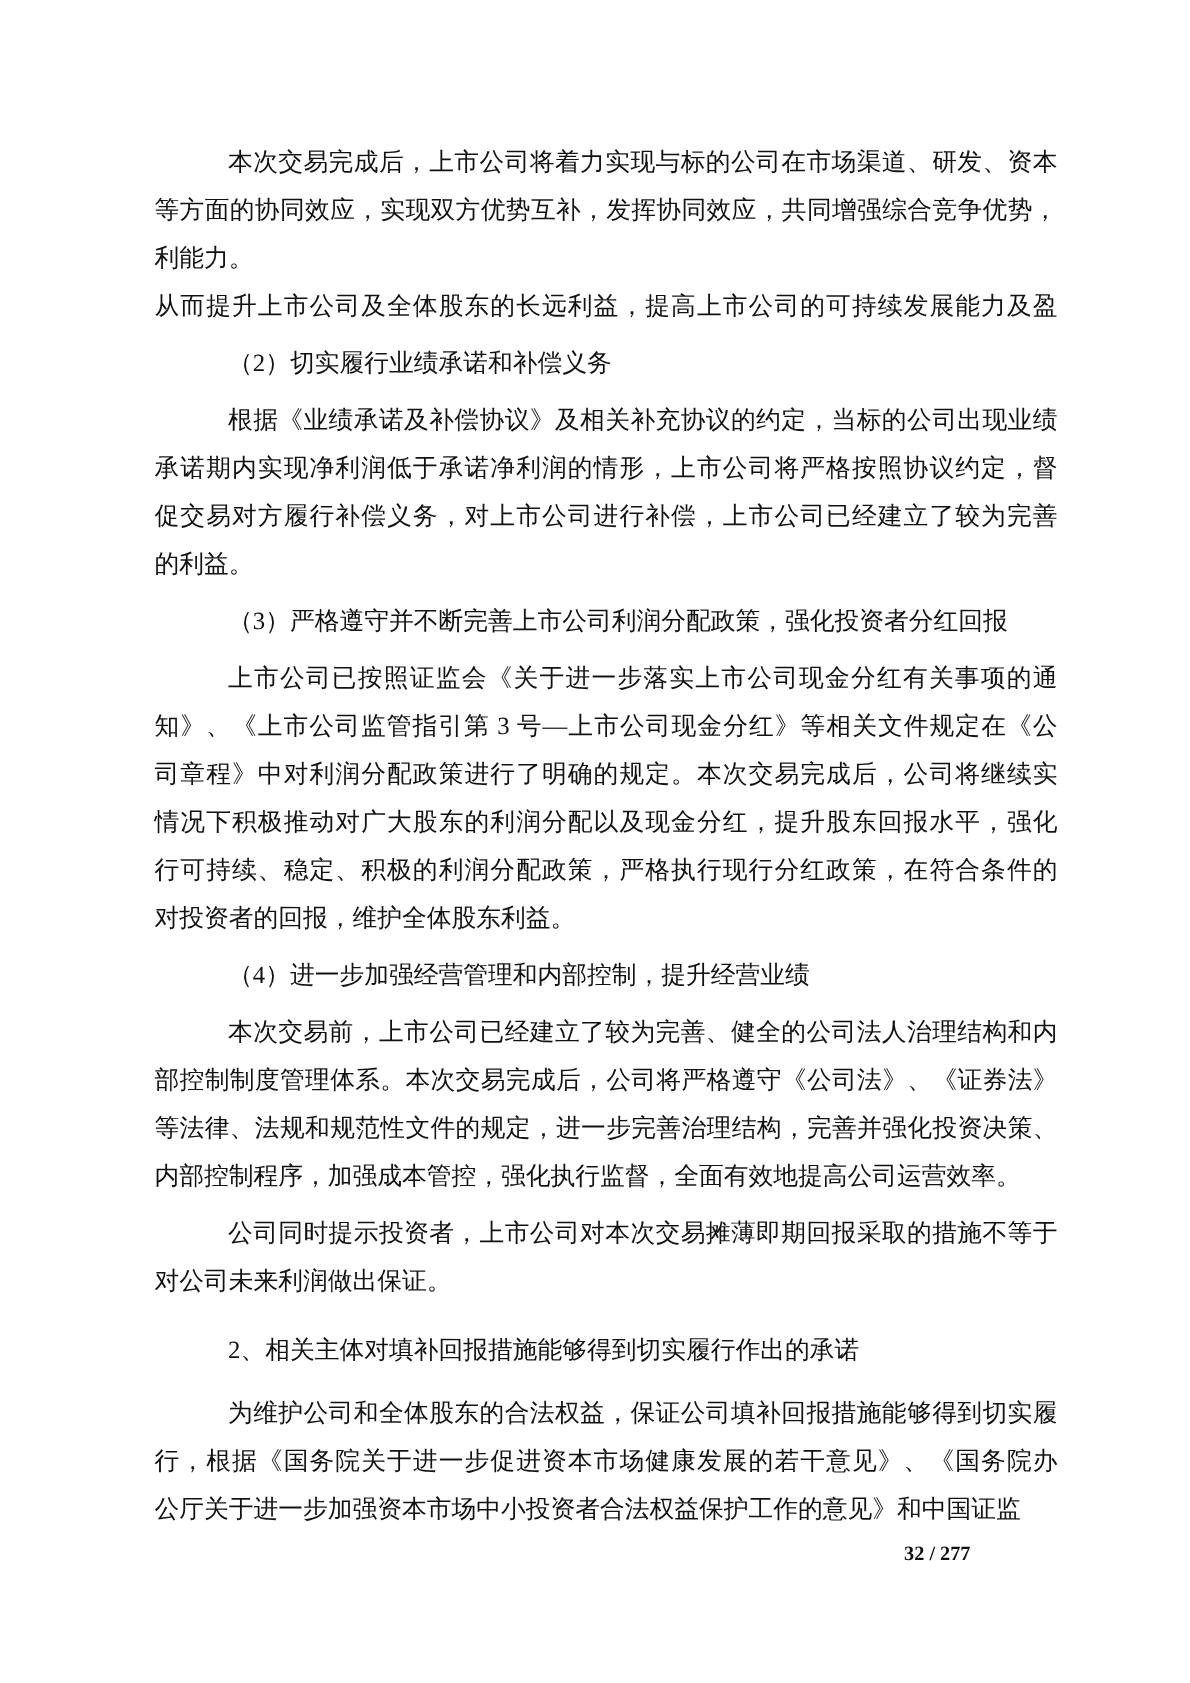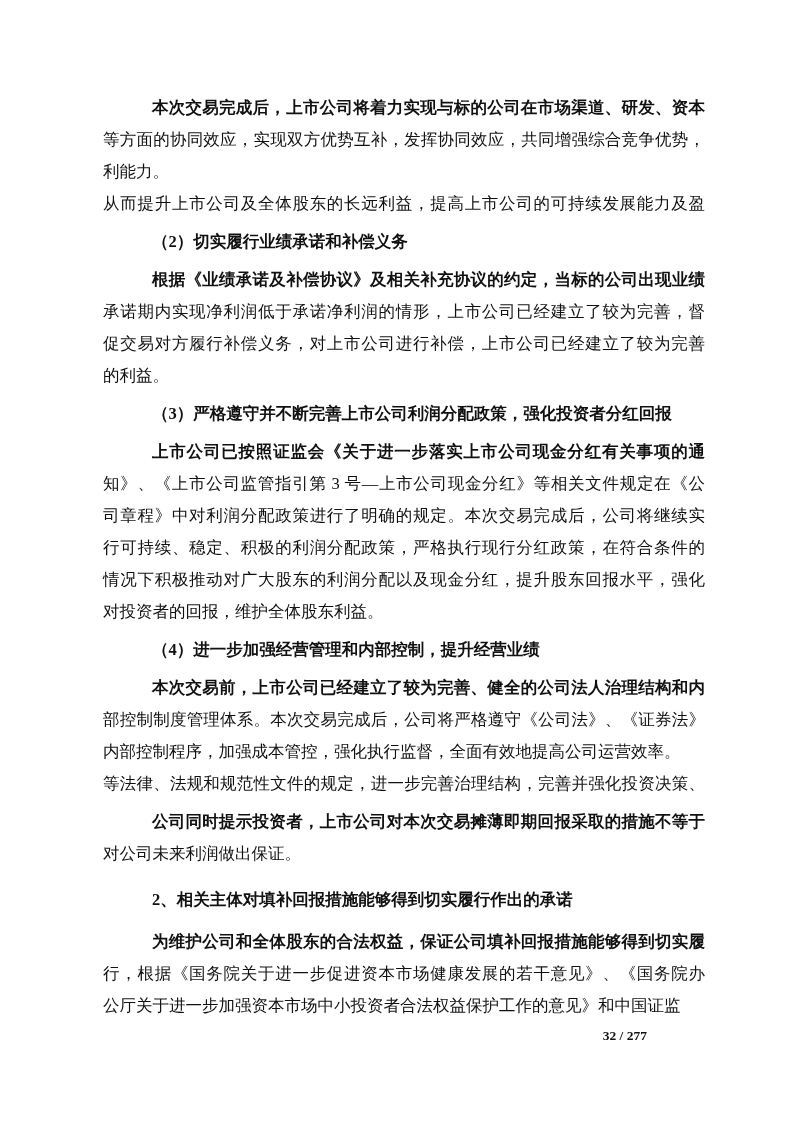--- a/index.html
+++ b/index.html
@@ -30,21 +30,20 @@
   }
   .block .line {
     text-align: justify;
     text-align-last: left;
   }
   .block .line.fill {
     text-align-last: justify;
   }
   .block .line:first-child {
     text-indent: 49px;
-    font-weight: bold;
   }
   .block.heading {
     text-align: left;
   }
   .block.heading .line {
     text-align: right;
     text-align-last: left;
   }
   .block.level-1 {
     margin-top: 14px;
@@ -69,43 +68,43 @@
         <div class="line fill">本次交易完成后，上市公司将着力实现与标的公司在市场渠道、研发、资本</div>
         <div class="line fill">等方面的协同效应，实现双方优势互补，发挥协同效应，共同增强综合竞争优势，</div>
         <div class="line">利能力。</div>
         <div class="line fill">从而提升上市公司及全体股东的长远利益，提高上市公司的可持续发展能力及盈</div>
       </div>
       <div class="block heading level-2">
         <div class="line">（2）切实履行业绩承诺和补偿义务</div>
       </div>
       <div class="block paragraph">
         <div class="line fill">根据《业绩承诺及补偿协议》及相关补充协议的约定，当标的公司出现业绩</div>
-        <div class="line fill">承诺期内实现净利润低于承诺净利润的情形，上市公司已经建立了较为完善，督</div>
+        <div class="line fill">承诺期内实现净利润低于承诺净利润的情形，上市公司将严格按照协议约定，督</div>
         <div class="line fill">促交易对方履行补偿义务，对上市公司进行补偿，上市公司已经建立了较为完善</div>
         <div class="line">的利益。</div>
       </div>
       <div class="block heading level-2">
         <div class="line">（3）严格遵守并不断完善上市公司利润分配政策，强化投资者分红回报</div>
       </div>
       <div class="block paragraph">
         <div class="line fill">上市公司已按照证监会《关于进一步落实上市公司现金分红有关事项的通</div>
         <div class="line fill">知》、《上市公司监管指引第 3 号—上市公司现金分红》等相关文件规定在《公</div>
         <div class="line fill">司章程》中对利润分配政策进行了明确的规定。本次交易完成后，公司将继续实</div>
+        <div class="line fill">情况下积极推动对广大股东的利润分配以及现金分红，提升股东回报水平，强化</div>
         <div class="line fill">行可持续、稳定、积极的利润分配政策，严格执行现行分红政策，在符合条件的</div>
-        <div class="line fill">情况下积极推动对广大股东的利润分配以及现金分红，提升股东回报水平，强化</div>
         <div class="line">对投资者的回报，维护全体股东利益。</div>
       </div>
       <div class="block heading level-2">
         <div class="line">（4）进一步加强经营管理和内部控制，提升经营业绩</div>
       </div>
       <div class="block paragraph">
         <div class="line fill">本次交易前，上市公司已经建立了较为完善、健全的公司法人治理结构和内</div>
         <div class="line fill">部控制制度管理体系。本次交易完成后，公司将严格遵守《公司法》、《证券法》</div>
+        <div class="line fill">等法律、法规和规范性文件的规定，进一步完善治理结构，完善并强化投资决策、</div>
         <div class="line">内部控制程序，加强成本管控，强化执行监督，全面有效地提高公司运营效率。</div>
-        <div class="line fill">等法律、法规和规范性文件的规定，进一步完善治理结构，完善并强化投资决策、</div>
       </div>
       <div class="block paragraph">
         <div class="line fill">公司同时提示投资者，上市公司对本次交易摊薄即期回报采取的措施不等于</div>
         <div class="line">对公司未来利润做出保证。</div>
       </div>
       <div class="block heading level-1">
         <div class="line">2、相关主体对填补回报措施能够得到切实履行作出的承诺</div>
       </div>
       <div class="block paragraph">
         <div class="line fill">为维护公司和全体股东的合法权益，保证公司填补回报措施能够得到切实履</div>

